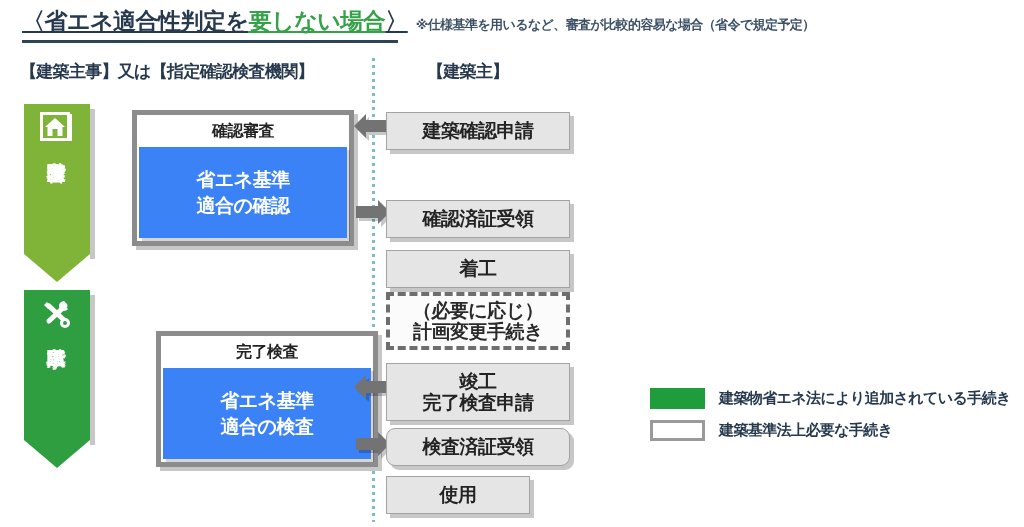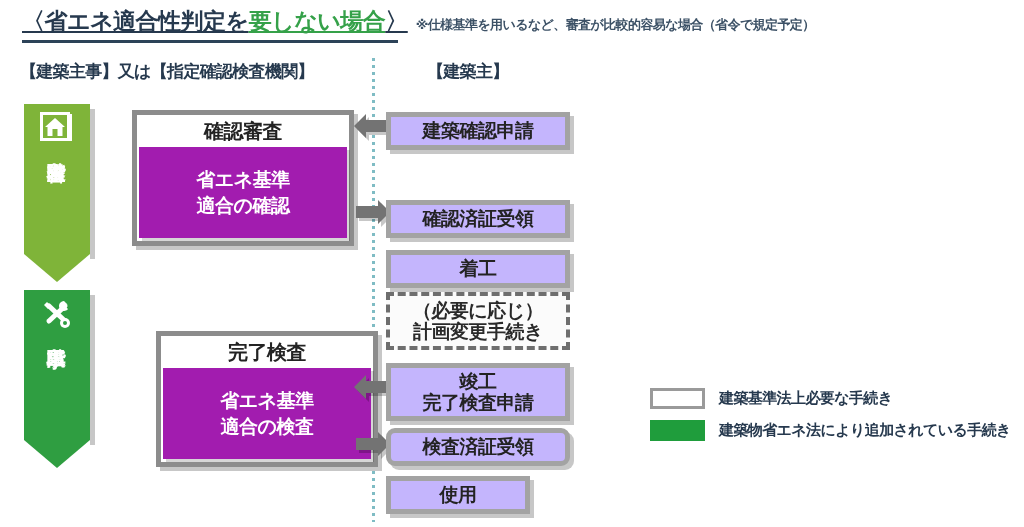--- a/index.html
+++ b/index.html
@@ -125,22 +125,22 @@
     top: 5px;
     width: 5px;
     height: 100%;
     background: rgba(0,0,0,0.22);
   }
 
   
   .flow-box {
     position: absolute;
     box-sizing: border-box;
-    background: #c4b5fd;
-    border: 5px solid #a3a3a3;
+    background: #e5e5e5;
+    border: 1px solid #a3a3a3;
     box-shadow: 4px 4px 0 rgba(0,0,0,0.22);
     display: flex;
     flex-direction: column;
     align-items: center;
     justify-content: center;
     text-align: center;
   }
   .flow-box .box-label {
     font-size: 19px;
     font-weight: bold;
@@ -164,31 +164,31 @@
     border: 5px solid #8c8c8c;
     box-shadow: 4px 4px 0 rgba(0,0,0,0.22);
     display: flex;
     flex-direction: column;
   }
   .review-box .rb-title {
     flex: 0 0 32px;
     display: flex;
     align-items: center;
     justify-content: center;
-    font-size: 20px;
+    font-size: 16px;
     font-weight: bold;
     color: #232323;
     letter-spacing: -0.5px;
     background: #ffffff;
     white-space: nowrap;
   }
   .review-box .rb-body {
     flex: 1 1 auto;
     margin: 0 2px 3px 2px;
-    background: #a21caf;
+    background: #3b82f6;
     color: #ffffff;
     display: flex;
     flex-direction: column;
     align-items: center;
     justify-content: center;
     box-shadow: 3px 3px 0 rgba(0,0,0,0.16);
   }
   .review-box .rb-body span {
     font-size: 19px;
     font-weight: bold;
@@ -342,20 +342,20 @@
 <div class="flow-box" id="box-inspection-certificate-receipt" style="left:386px; top:428px; width:184px; height:38px;border-radius:9px;">
   <span class="box-label">検査済証受領</span>
 </div>
 
 <div class="flow-box" id="box-use" style="left:386px; top:476px; width:144px; height:38px;">
   <span class="box-label">使用</span>
 </div>
 
 <div id="legend">
   <div class="legend-row">
+    <div class="legend-swatch filled"></div>
+    <div class="legend-text">建築物省エネ法により追加されている手続き</div>
+  </div>
+  <div class="legend-row">
     <div class="legend-swatch outline"></div>
     <div class="legend-text">建築基準法上必要な手続き</div>
   </div>
-  <div class="legend-row">
-    <div class="legend-swatch filled"></div>
-    <div class="legend-text">建築物省エネ法により追加されている手続き</div>
-  </div>
 </div>
 
 </body></html>

